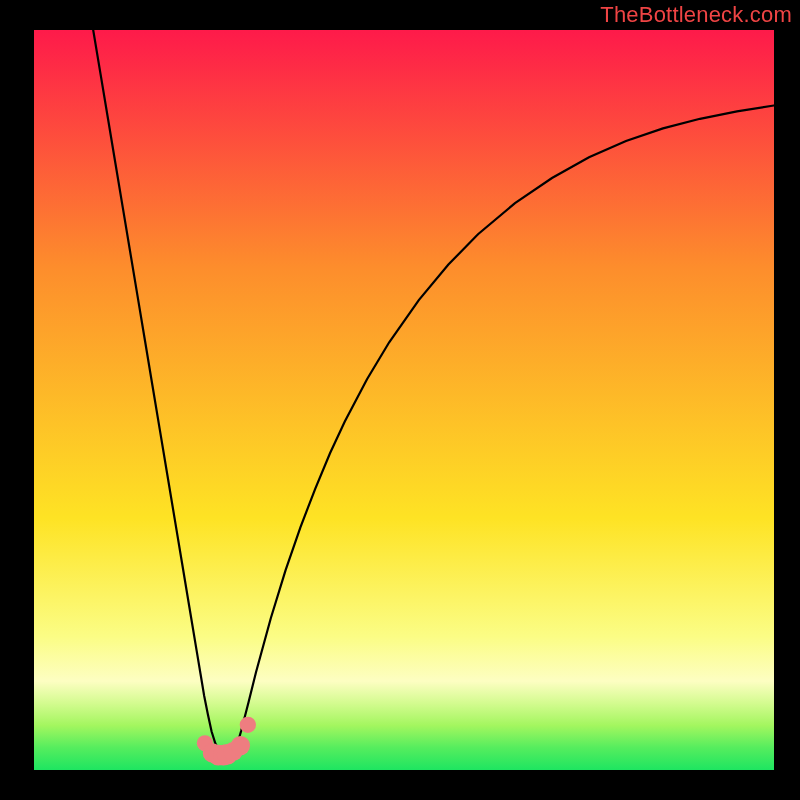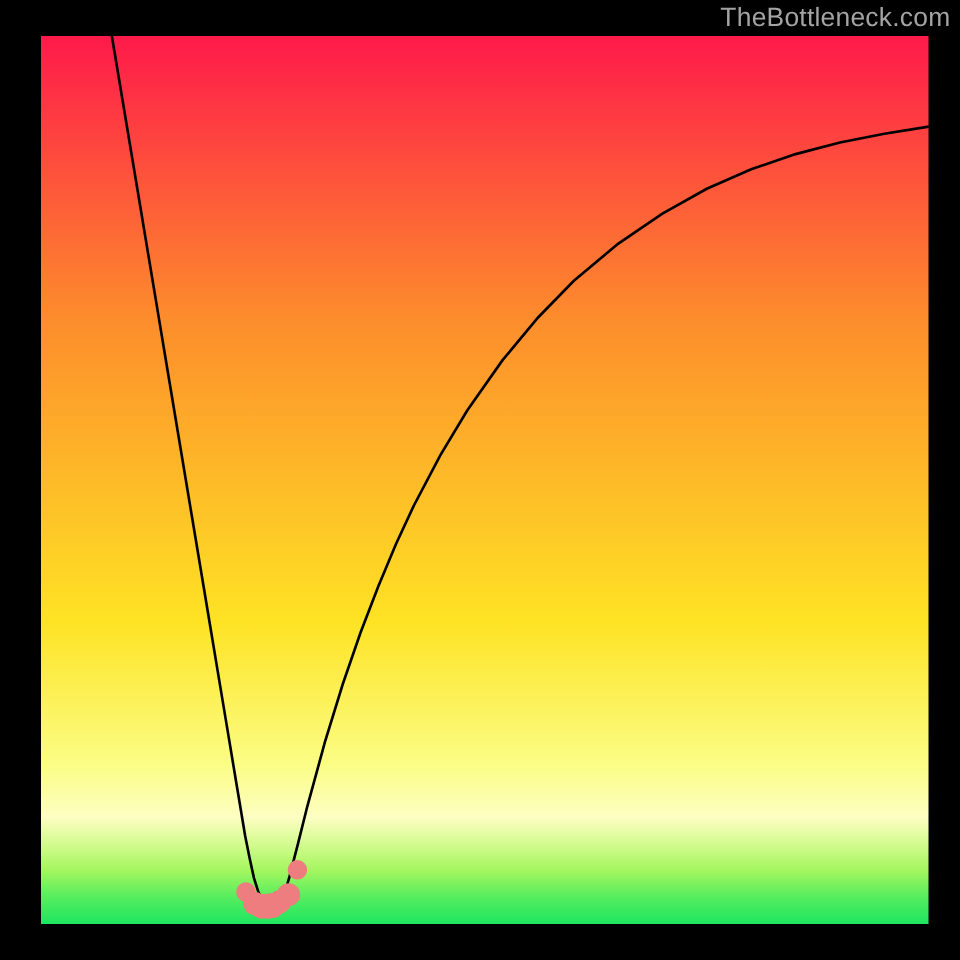--- a/index.html
+++ b/index.html
@@ -16,21 +16,21 @@
     top: 0;
     left: 0;
     width: 800px;
     height: 800px;
     background: #000000;
   }
   .watermark {
     position: absolute;
     top: 2px;
     right: 8px;
-    color: #a3a3a3;
+    color: #ef4444;
     font-size: 22px;
     font-weight: 400;
     letter-spacing: 0.2px;
     z-index: 20;
     user-select: none;
   }
   .plot-area {
     position: absolute;
     left: 34px;
     top: 30px;

